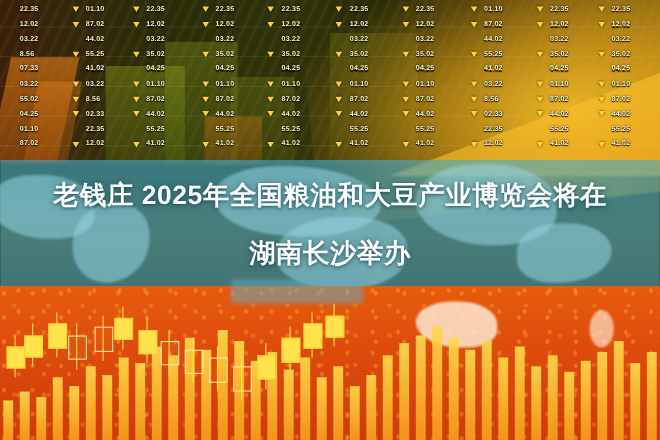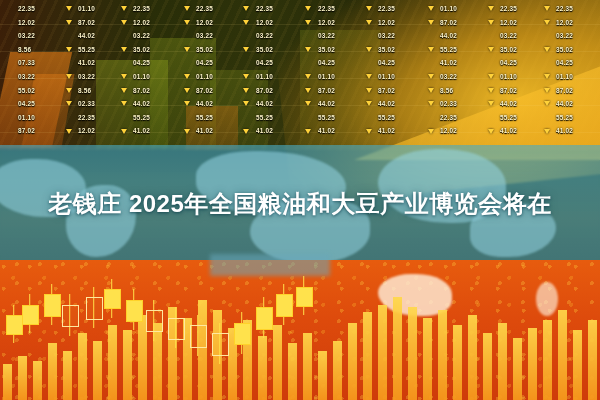--- a/index.html
+++ b/index.html
@@ -498,20 +498,21 @@
     <div class="map-land" style="left:-10px;top:14px;width:96px;height:58px;border-radius:46% 54% 38% 62%;"></div>
     <div class="map-land" style="left:66px;top:40px;width:70px;height:72px;border-radius:52% 40% 58% 44%;"></div>
     <div class="map-land" style="left:196px;top:6px;width:150px;height:64px;border-radius:40% 60% 46% 54%;"></div>
     <div class="map-land" style="left:250px;top:52px;width:120px;height:66px;border-radius:56% 44% 50% 50%;"></div>
     <div class="map-land" style="left:378px;top:4px;width:128px;height:74px;border-radius:48% 52% 42% 58%;"></div>
     <div class="map-land" style="left:470px;top:58px;width:86px;height:54px;border-radius:50% 50% 60% 40%;"></div>
   </div>
 
   <div class="headline">
     <div class="hl-line">老钱庄 2025年全国粮油和大豆产业博览会将在</div>
+    <div class="hl-line">湖南长沙举办</div>
   </div>
 
   <div class="bottom-board">
     <div class="bot-speck"></div>
     <div class="teal-patch" style="left:210px;top:-6px;width:120px;height:22px;"></div>
     <div class="map-bottom" style="left:378px;top:14px;width:74px;height:42px;border-radius:48% 52% 40% 60%;"></div>
     <div class="map-bottom" style="left:536px;top:22px;width:22px;height:34px;border-radius:50%;opacity:.8;"></div>
     <div id="bar-layer" class="layer">
         <div class="bot-bar" style="left: 2.7px; width: 9.3px; height: 36.064px;"></div>
         <div class="bot-bar" style="left: 17.7px; width: 9.3px; height: 43.792px;"></div>

